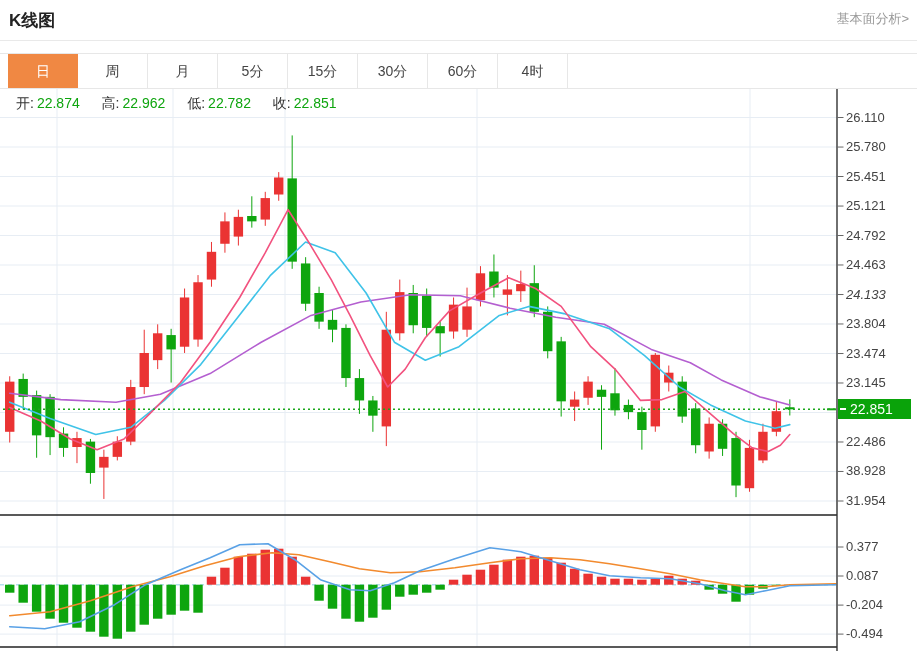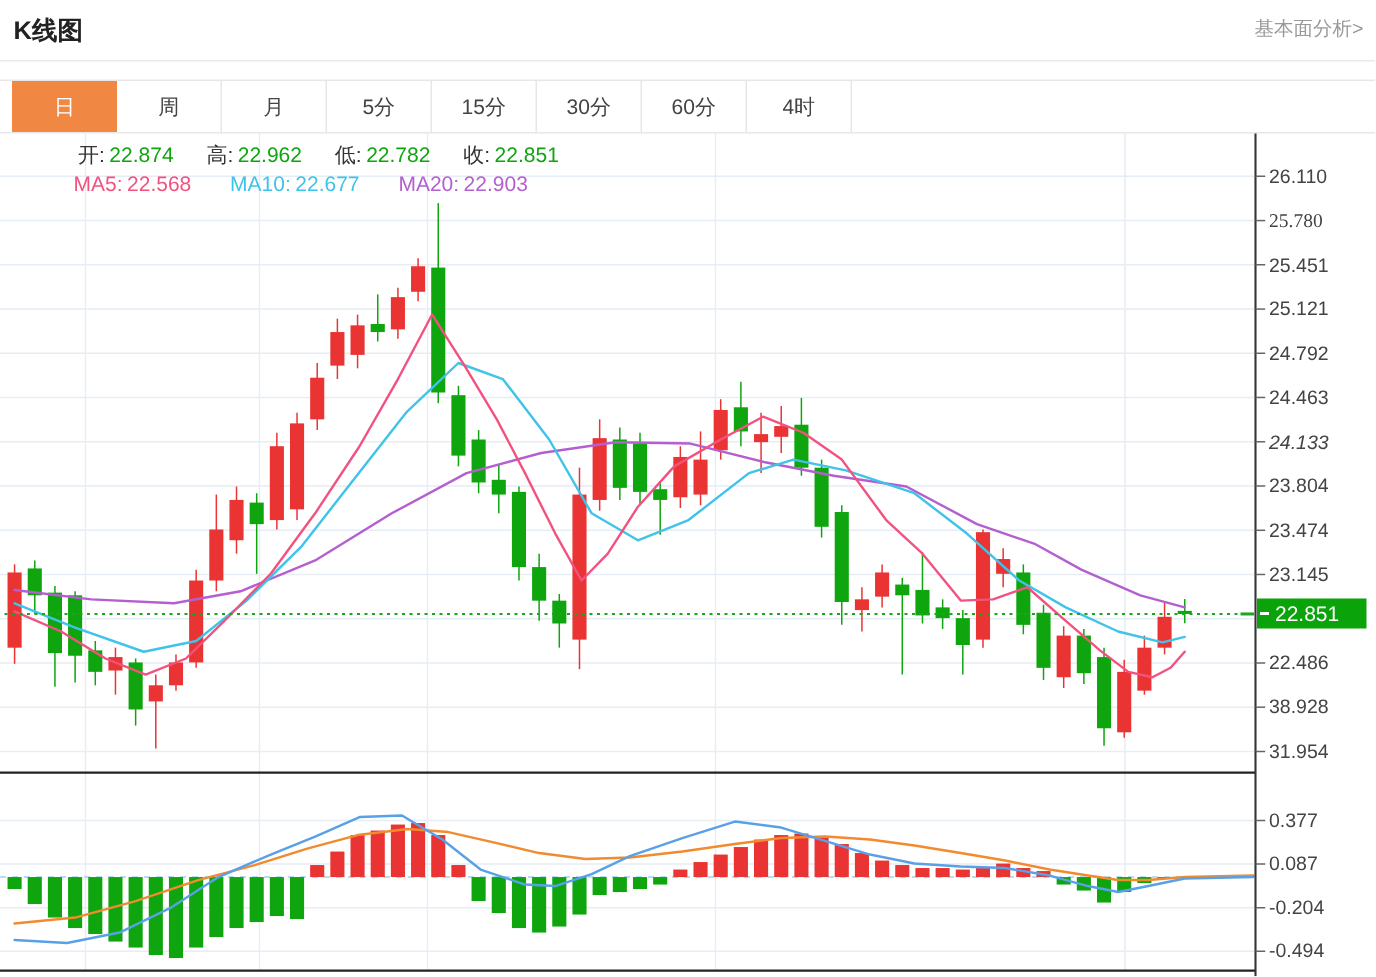--- a/index.html
+++ b/index.html
@@ -8,21 +8,21 @@
   .title{position:absolute;left:9px;top:9px;font-size:17px;font-weight:bold;color:#222;}
   .fund-link{position:absolute;right:8px;top:10px;font-size:13px;color:#999;text-decoration:none;cursor:pointer;}
   .title-rule{position:absolute;left:0;top:40px;width:917px;height:1px;background:#e9e9e9;}
   .tabbar{position:absolute;left:0;top:53px;width:917px;height:36px;border-top:1px solid #e7e7e7;
           border-bottom:1px solid #e7e7e7;box-sizing:border-box;display:flex;padding-left:8px;background:#fff;}
   .tab{width:70px;height:34px;line-height:34px;text-align:center;font-size:14px;color:#444;
        border-right:1px solid #e7e7e7;cursor:pointer;background:#fff;box-sizing:border-box;}
   .tab:first-child{border-left:1px solid #e7e7e7;}
   .tab.active{background:#f08843;color:#fff;border-color:#f08843;}
   svg#chart-svg{position:absolute;left:0;top:0;}
-  .readout{position:absolute;font-size:14px;white-space:nowrap;margin-left:36px;}
+  .readout{position:absolute;font-size:14px;white-space:nowrap;}
   .readout .grp{margin-right:18px;}
   .readout .lab{color:#333;}
   .readout .val{margin-left:3px;}
   .axis-label{position:absolute;left:846px;font-size:13px;color:#444;white-space:nowrap;}
   .price-badge{position:absolute;left:838px;width:73px;height:20px;line-height:20px;color:#fff;
                font-size:14px;box-sizing:border-box;padding-left:12px;}
   .badge-tick{position:absolute;left:2px;top:9px;width:6px;height:2px;background:#fff;}
 </style>
 </head>
 <body>
@@ -273,30 +273,25 @@
       <line x1="837" x2="843.5" y1="634.1" y2="634.1" stroke="#666" stroke-width="1"></line>
     </svg>
 
   <div class="readout" style="left:16px;top:95px;">
     <span class="grp"><span class="lab">开:</span><span class="val" id="v-open" style="color: rgb(14, 165, 14);">22.874</span></span>
     <span class="grp"><span class="lab">高:</span><span class="val" id="v-high" style="color: rgb(14, 165, 14);">22.962</span></span>
     <span class="grp"><span class="lab">低:</span><span class="val" id="v-low" style="color: rgb(14, 165, 14);">22.782</span></span>
     <span class="grp"><span class="lab">收:</span><span class="val" id="v-close" style="color: rgb(14, 165, 14);">22.851</span></span>
   </div>
 
-  <div class="readout" style="left:13px;top:114px;">
-    <span class="grp" id="g-ma5" style="margin-right: 22px; color: rgb(242, 82, 127);"><span>MA5:</span><span class="val">22.568</span></span>
-    <span class="grp" id="g-ma10" style="margin-right: 22px; color: rgb(63, 195, 232);"><span>MA10:</span><span class="val">22.677</span></span>
-    <span class="grp" id="g-ma20" style="color: rgb(180, 95, 208);"><span>MA20:</span><span class="val">22.903</span></span>
-  </div>
 
 
   <div id="axis-labels">
       <div class="axis-label" style="top: 109.5px;">26.110</div>
-      <div class="axis-label" style="top: 139.048px; font-family: Liberation Serif, serif;">25.780</div>
+      <div class="axis-label" style="top: 139.048px;">25.780</div>
       <div class="axis-label" style="top: 168.507px;">25.451</div>
       <div class="axis-label" style="top: 198.056px;">25.121</div>
       <div class="axis-label" style="top: 227.514px;">24.792</div>
       <div class="axis-label" style="top: 256.973px;">24.463</div>
       <div class="axis-label" style="top: 286.521px; font-style: italic;">24.133</div>
       <div class="axis-label" style="top: 315.98px;">23.804</div>
       <div class="axis-label" style="top: 345.529px;">23.474</div>
       <div class="axis-label" style="top: 374.987px;">23.145</div>
       <div class="axis-label" style="top: 433.995px;">22.486</div>
       <div class="axis-label" style="top: 463.453px;">38.928</div>

